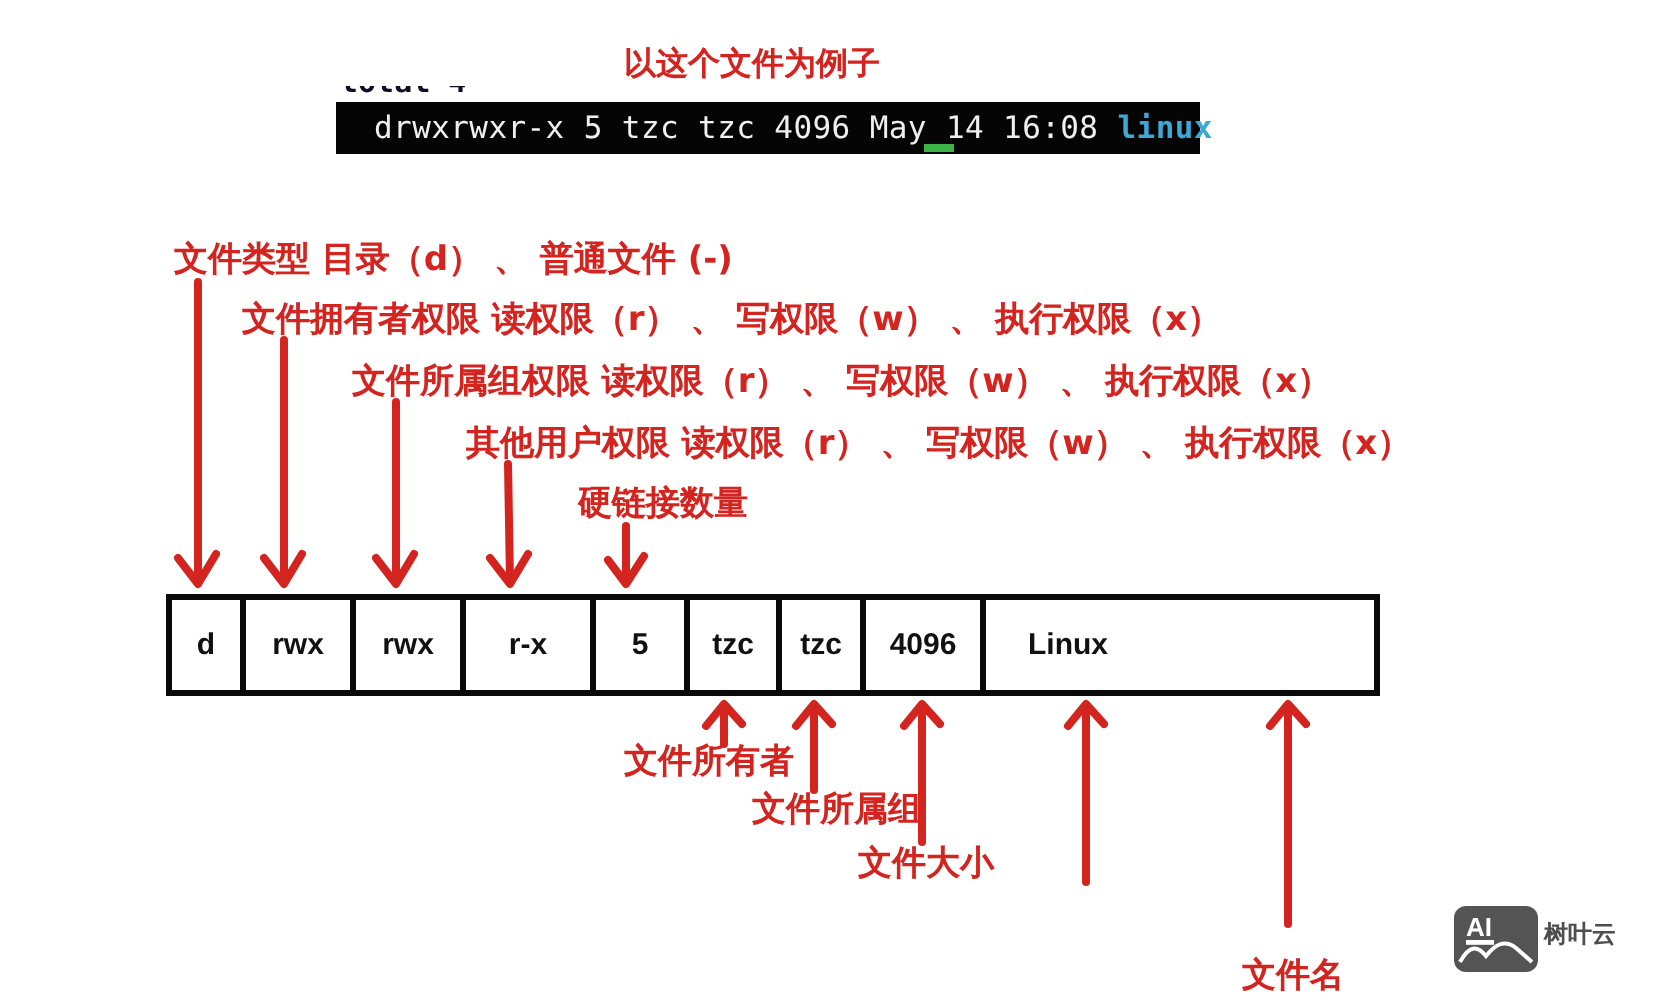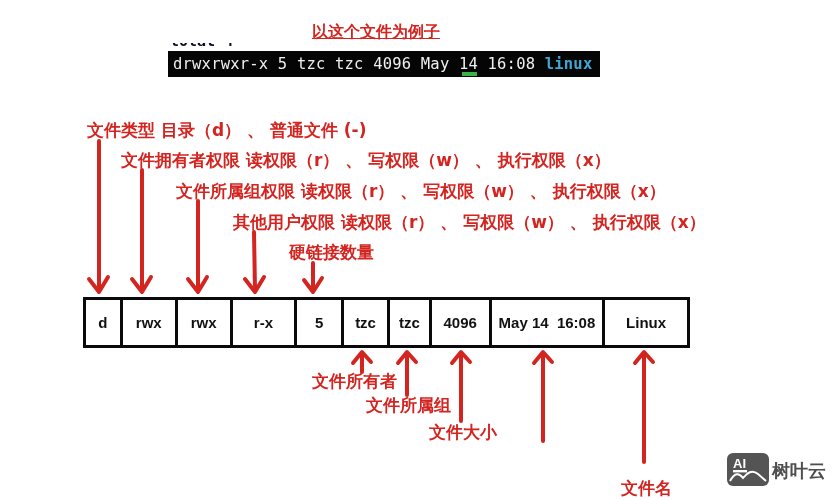--- a/index.html
+++ b/index.html
@@ -6,31 +6,31 @@
   #stage{
     position:relative;width:834px;height:500px;background:#ffffff;overflow:hidden;
     font-family:"Liberation Sans","DejaVu Sans",sans-serif;
   }
   .abs{position:absolute;}
   
   .red-label{
     color:#d42420;font-weight:bold;font-size:17px;line-height:16px;white-space:pre;
     font-family:"DejaVu Sans","Liberation Sans",sans-serif;
   }
-  .title-note{font-size:16px;line-height:18px;text-decoration:underline;}
+  .title-note{font-size:16px;line-height:18px;}
   
   .clip-line{left:170px;top:43px;width:150px;height:8px;overflow:hidden;}
   .clip-line span{
     display:block;margin-top:-11px;font-family:"DejaVu Sans Mono",monospace;
     font-weight:bold;font-size:15px;color:#0d0d26;
   }
   
   .terminal{
     left:168px;top:51px;width:432px;height:26px;background:#050505;
-    display:flex;align-items:center;padding-left:5px;box-sizing:border-box;
+    display:flex;align-items:center;padding-left:19px;box-sizing:border-box;
   }
   .terminal .t-text{
     font-family:"DejaVu Sans Mono","Liberation Mono",monospace;
     font-size:15.5px;color:#efefef;white-space:pre;letter-spacing:0.2px;
   }
   .terminal .t-file{color:#3fa7d6;font-weight:bold;}
   .cursor{left:462px;top:72px;width:15px;height:4px;background:#3cb445;}
   
   .ptable{
     left:83px;top:297px;width:607px;height:51px;border:3px solid #0a0a0a;
@@ -41,21 +41,21 @@
     display:flex;align-items:center;justify-content:center;
     font-weight:bold;font-size:15px;color:#111;white-space:pre;
   }
   .ptable .cell:last-child{border-right:none;}
   .c0{width:37px}.c1{width:55px}.c2{width:55px}.c3{width:65px}.c4{width:47px}
   .c5{width:46px}.c6{width:42px}.c7{width:60px}.c8{width:114px}.c9{width:82px}
   
   #arrows{left:0;top:0;pointer-events:none;}
   .arrow{stroke:#d42420;stroke-width:4;fill:none;stroke-linecap:round;stroke-linejoin:round;}
   
-  .brand-text{left:772px;top:459px;font-size:18px;font-weight:bold;color:#4e4e4e;}
+  .brand-text{left:772px;top:459px;font-size:12px;font-weight:bold;color:#4e4e4e;}
 </style>
 </head>
 <body>
 
 <div id="stage">
 
   <div class="abs red-label title-note" style="left:312px;top:23px;">以这个文件为例子</div>
 
   <div class="abs clip-line">
     <span>total 4</span>
@@ -74,26 +74,25 @@
 
   <div class="abs ptable">
     <div class="cell c0">d</div>
     <div class="cell c1">rwx</div>
     <div class="cell c2">rwx</div>
     <div class="cell c3">r-x</div>
     <div class="cell c4">5</div>
     <div class="cell c5">tzc</div>
     <div class="cell c6">tzc</div>
     <div class="cell c7">4096</div>
-    <div class="cell c8">May 14  16:08</div>
     <div class="cell c9">Linux</div>
   </div>
 
   <div class="abs red-label" style="left:312px;top:373px;">文件所有者</div>
-  <div class="abs red-label" style="left:366px;top:397px;">文件所属组</div>
+  <div class="abs red-label" style="left:376px;top:397px;">文件所属组</div>
   <div class="abs red-label" style="left:429px;top:424px;">文件大小</div>
   <div class="abs red-label" style="left:621px;top:464px;margin-top:16px;">文件名</div>
 
   <svg id="arrows" class="abs" width="834" height="500" viewBox="0 0 834 500">
 
     <g>
       <line class="arrow" x1="99" y1="141" x2="99" y2="290"></line>
       <polyline class="arrow" points="89,279 99,292 108,277"></polyline>
     </g>
     <g>

